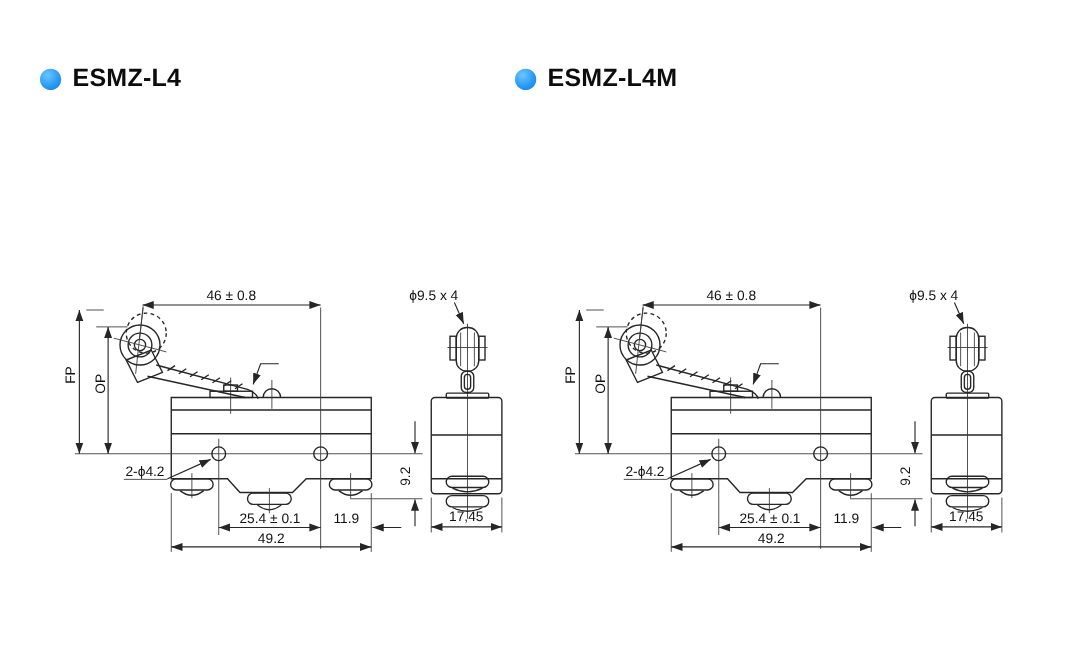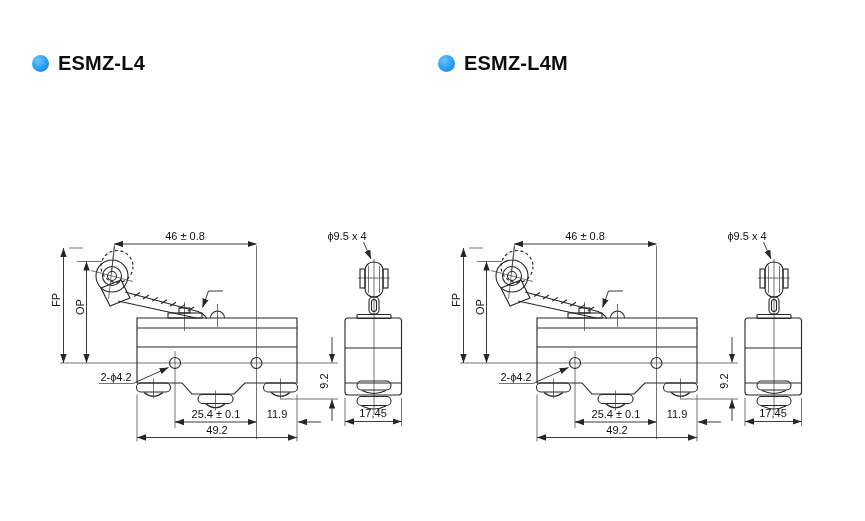--- a/index.html
+++ b/index.html
@@ -20,21 +20,21 @@
 </head>
 <body>
 
 <div class="page">
 
   <div class="title" style="left:32px;top:52px;text-align:center;">
     <span class="dot"></span>
     <span class="title-text">ESMZ-L4</span>
   </div>
 
-  <div class="title" style="left:438px;top:52px;">
+  <div class="title" style="left:412px;top:52px;">
     <span class="dot"></span>
     <span class="title-text">ESMZ-L4M</span>
   </div>
 
   <svg class="drawings-svg" width="865" height="521" viewBox="0 0 865 521">
     <defs>
       <marker id="ah" markerWidth="10" markerHeight="8" refX="9" refY="4" orient="auto-start-reverse" markerUnits="userSpaceOnUse">
         <path d="M0,0.8 L9,4 L0,7.2 Z" fill="#262626"></path>
       </marker>
 

